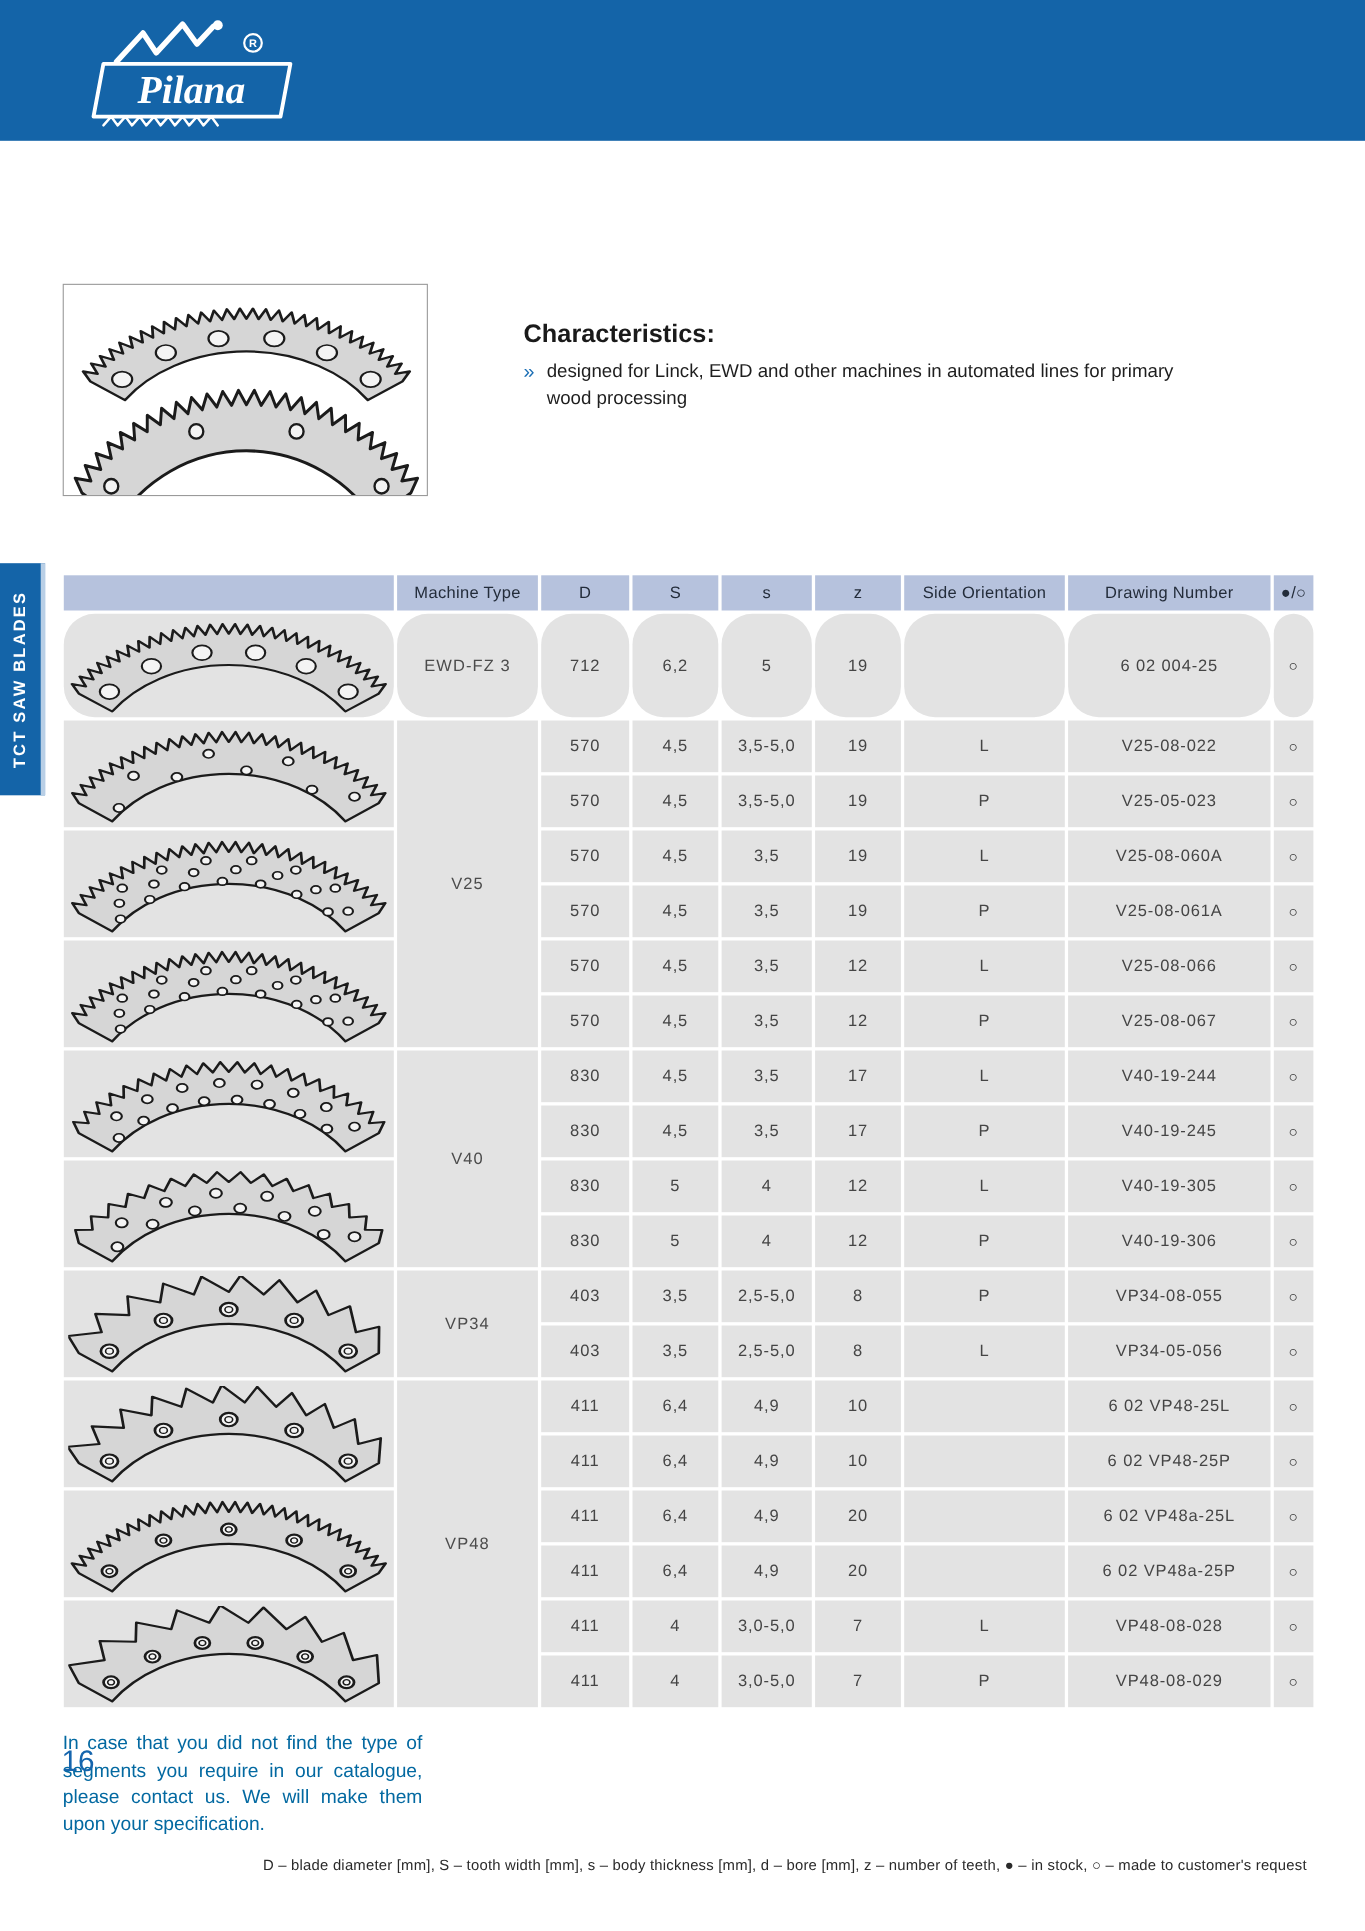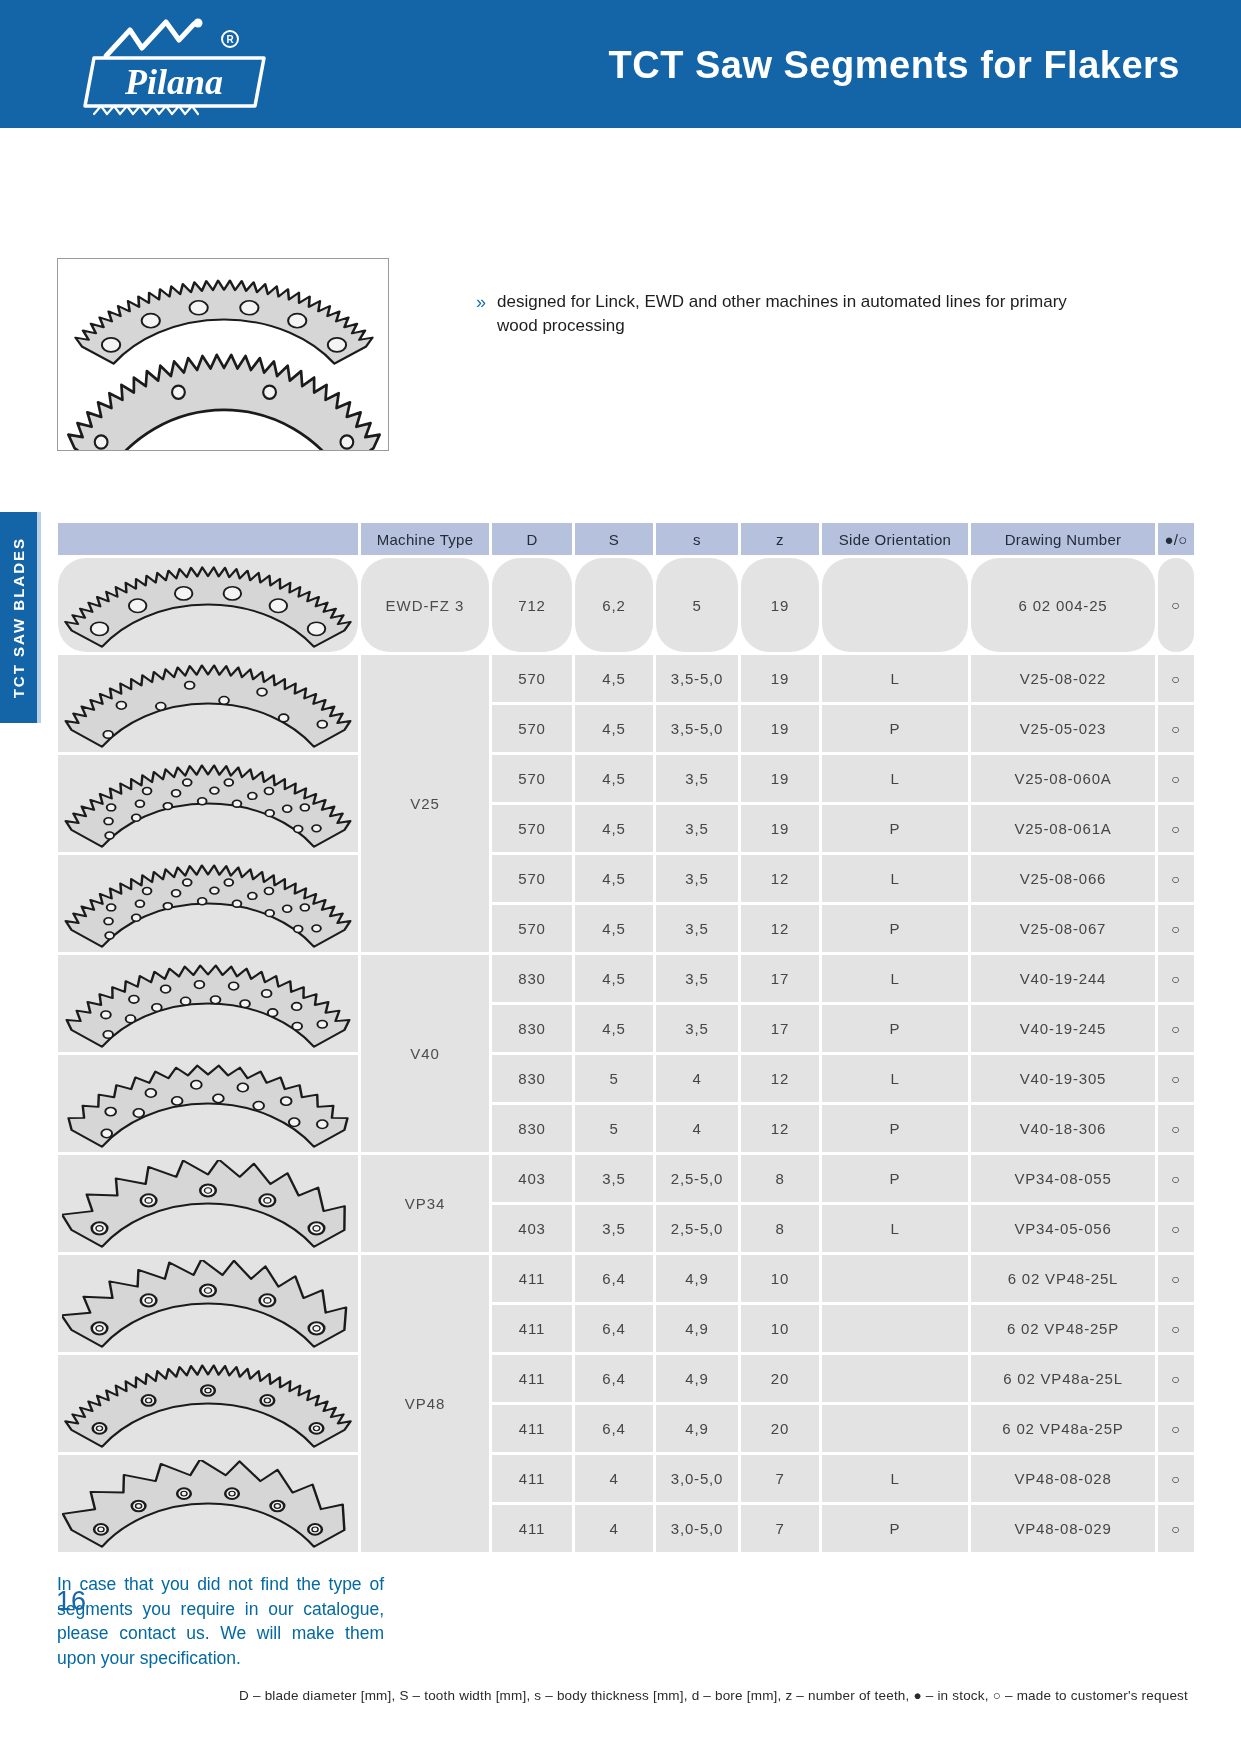--- a/index.html
+++ b/index.html
@@ -84,21 +84,20 @@
     <g stroke="#ffffff" fill="none" stroke-linecap="round" stroke-linejoin="round">
       <path d="M28 42 L52 16 L64 34 L88 8 L101 26 L116 10" stroke-width="5"></path>
       <circle cx="120" cy="9" r="4.5" fill="#ffffff" stroke="none"></circle>
       <polygon points="16,44 186,44 177,92 7,92" stroke-width="3.5"></polygon>
       <path d="M14 90 l7 -8 l6 8 l7 -8 l6 8 l7 -8 l6 8 l7 -8 l6 8 l7 -8 l6 8 l7 -8 l6 8 l7 -8 l6 8 l7 -8 l6 8" stroke-width="2.2" transform="translate(2,10)"></path>
       <circle cx="152" cy="25" r="8" stroke-width="2"></circle>
       <text x="152" y="29" text-anchor="middle" font-size="10" font-weight="bold" fill="#ffffff" stroke="none" font-family="Liberation Sans, sans-serif">R</text>
       <text x="96" y="80" text-anchor="middle" font-size="36" font-style="italic" font-weight="bold" fill="#ffffff" stroke="none" font-family="Liberation Serif, serif">Pilana</text>
     </g>
   </svg>
-  <div class="banner-title">TCT Saw Segments for Flakers</div>
 </div>
 
 <div class="side-tab">
   <span>TCT SAW BLADES</span>
 </div>
 
 <div class="product-box">
   <svg class="seg pb-seg1" viewBox="0 0 300 118" preserveAspectRatio="none" width="304" height="92">
       <path d="M 9.9 91.9 L 3.5 80.3 L 16.5 83.2 L 10.8 71.2 L 23.6 74.8 L 18.7 62.5 L 31.2 67.0 L 27.2 54.4 L 39.3 59.6 L 36.1 46.8 L 47.9 52.8 L 45.5 39.8 L 56.9 46.6 L 55.3 33.4 L 66.2 40.9 L 65.5 27.7 L 75.9 35.9 L 76.1 22.6 L 85.9 31.5 L 86.9 18.2 L 96.2 27.7 L 98.0 14.5 L 106.7 24.6 L 109.4 11.6 L 117.4 22.1 L 120.8 9.3 L 128.2 20.4 L 132.5 7.8 L 139.1 19.4 L 144.1 7.1 L 150.0 19.0 L 155.9 7.1 L 160.9 19.4 L 167.5 7.8 L 171.8 20.4 L 179.2 9.3 L 182.6 22.1 L 190.6 11.6 L 193.3 24.6 L 202.0 14.5 L 203.8 27.7 L 213.1 18.2 L 214.1 31.5 L 223.9 22.6 L 224.1 35.9 L 234.5 27.7 L 233.8 40.9 L 244.7 33.4 L 243.1 46.6 L 254.5 39.8 L 252.1 52.8 L 263.9 46.8 L 260.7 59.6 L 272.8 54.4 L 268.8 67.0 L 281.3 62.5 L 276.4 74.8 L 289.2 71.2 L 283.5 83.2 L 296.5 80.3 L 290.1 91.9 L 258.9 113.7 A 133 133 0 0 0 41.1 113.7 Z" fill="#d6d6d6" stroke="#1b1b1b" stroke-width="2.5" stroke-linejoin="round"></path>
       <circle cx="38.5282761783909" cy="89.63040904617125" r="9" fill="#f4f4f4" stroke="#1b1b1b" stroke-width="2"></circle>
@@ -111,20 +110,21 @@
   <svg class="seg pb-seg2" viewBox="0 0 300 118" preserveAspectRatio="none" width="320" height="130">
       <path d="M 9.9 91.9 L 4.1 79.6 L 17.5 81.9 L 12.6 69.1 L 25.9 72.4 L 21.9 59.3 L 34.9 63.5 L 31.9 50.2 L 44.5 55.4 L 42.5 41.9 L 54.8 48.0 L 53.8 34.4 L 65.5 41.3 L 65.5 27.7 L 76.7 35.5 L 77.7 21.9 L 88.3 30.5 L 90.3 17.0 L 100.2 26.4 L 103.2 13.1 L 112.4 23.2 L 116.4 10.1 L 124.8 20.9 L 129.8 8.1 L 137.4 19.5 L 143.2 7.1 L 150.0 19.0 L 156.8 7.1 L 162.6 19.5 L 170.2 8.1 L 175.2 20.9 L 183.6 10.1 L 187.6 23.2 L 196.8 13.1 L 199.8 26.4 L 209.7 17.0 L 211.7 30.5 L 222.3 21.9 L 223.3 35.5 L 234.5 27.7 L 234.5 41.3 L 246.2 34.4 L 245.2 48.0 L 257.5 41.9 L 255.5 55.4 L 268.1 50.2 L 265.1 63.5 L 278.1 59.3 L 274.1 72.4 L 287.4 69.1 L 282.5 81.9 L 295.9 79.6 L 290.1 91.9 L 258.9 113.7 A 133 133 0 0 0 41.1 113.7 Z" fill="#d6d6d6" stroke="#1b1b1b" stroke-width="2.5" stroke-linejoin="round"></path>
       <circle cx="34.812552051003934" cy="86.28475601437695" r="6" fill="#f4f4f4" stroke="#1b1b1b" stroke-width="2"></circle>
       <circle cx="107.27620984836514" cy="41.004437129560586" r="6" fill="#f4f4f4" stroke="#1b1b1b" stroke-width="2"></circle>
       <circle cx="192.7237901516349" cy="41.004437129560586" r="6" fill="#f4f4f4" stroke="#1b1b1b" stroke-width="2"></circle>
       <circle cx="265.1874479489961" cy="86.28475601437697" r="6" fill="#f4f4f4" stroke="#1b1b1b" stroke-width="2"></circle>
     </svg>
 </div>
 
 <div class="chars">
+  <h2>Characteristics:</h2>
   <div class="bullet">
     <span class="marker">»</span>
     <span class="btext">designed for Linck, EWD and other machines in automated lines for primary wood processing</span>
   </div>
 </div>
 
 <div class="table-wrap">
 <table class="segments">
   <colgroup>
     <col style="width:300px">
@@ -358,21 +358,21 @@
       <td>L</td>
       <td>V40-19-305</td>
       <td class="stock">○</td>
     </tr>
     <tr>
       <td>830</td>
       <td>5</td>
       <td>4</td>
       <td>12</td>
       <td>P</td>
-      <td>V40-18-306</td>
+      <td>V40-19-306</td>
       <td class="stock">○</td>
     </tr>
 
     <tr>
       <td class="imgcell" rowspan="2">
         <svg class="seg" viewBox="0 0 300 118" preserveAspectRatio="none" width="292" height="90">
               <path d="M 9.9 91.9 L 0.1 71.6 L 31.2 67.0 L 25.4 45.2 L 56.9 46.6 L 55.4 24.1 L 85.9 31.5 L 88.8 9.1 L 117.4 22.1 L 124.4 0.7 L 150.0 19.0 L 161.0 -0.7 L 182.6 22.1 L 197.2 4.9 L 214.1 31.5 L 231.6 17.3 L 243.1 46.6 L 263.1 36.1 L 268.8 67.0 L 290.4 60.5 L 290.1 91.9 L 258.9 113.7 A 133 133 0 0 0 41.1 113.7 Z" fill="#d6d6d6" stroke="#1b1b1b" stroke-width="2.5" stroke-linejoin="round"></path>
               <circle cx="38.5282761783909" cy="89.63040904617125" r="8" fill="#f4f4f4" stroke="#1b1b1b" stroke-width="2.6"></circle>
               <circle cx="38.5282761783909" cy="89.63040904617125" r="3.6" fill="none" stroke="#1b1b1b" stroke-width="1.5"></circle>
               <circle cx="88.98950353863" cy="52.96818135360985" r="8" fill="#f4f4f4" stroke="#1b1b1b" stroke-width="2.6"></circle>

